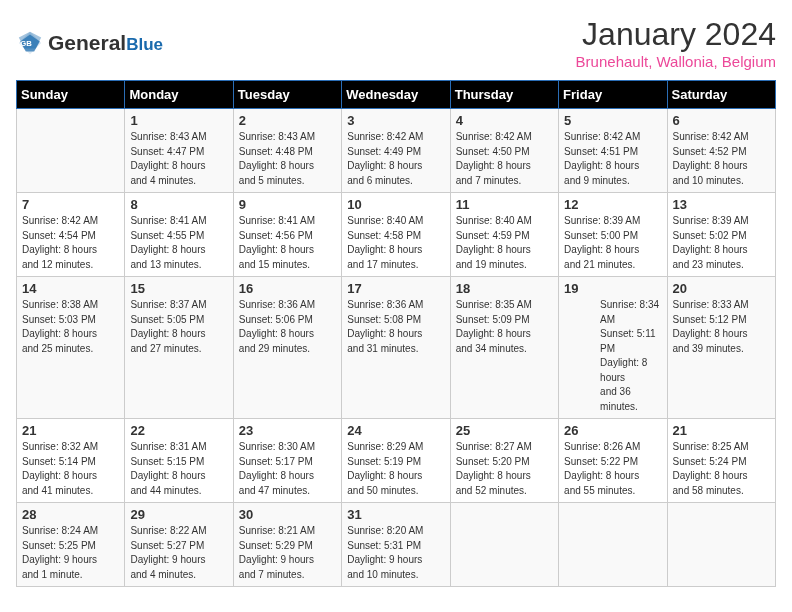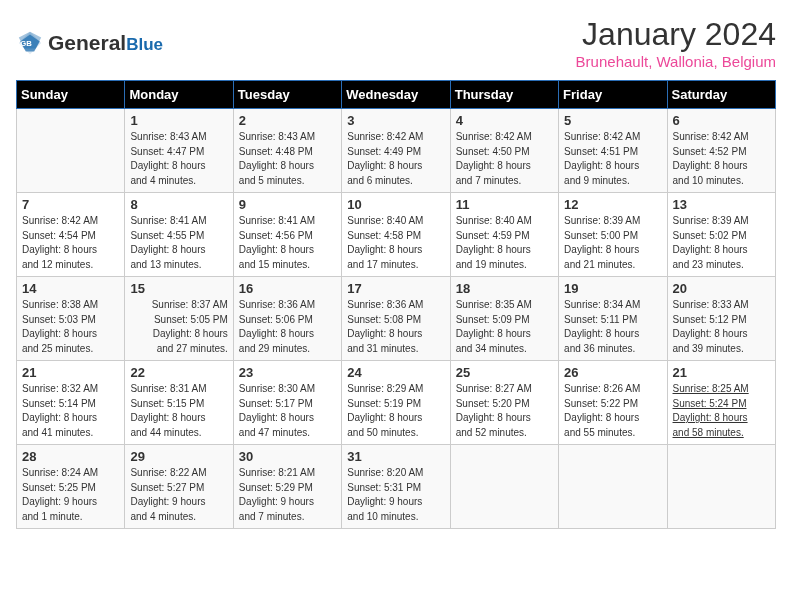--- a/index.html
+++ b/index.html
@@ -213,21 +213,21 @@
       <tr>
         <td>
           <span class="day-number">14</span>
           <div class="day-info" style="white-space: pre-line;">Sunrise: 8:38 AM
 Sunset: 5:03 PM
 Daylight: 8 hours
 and 25 minutes.</div>
         </td>
         <td>
           <span class="day-number">15</span>
-          <div class="day-info" style="white-space: pre-line; text-align: right;">Sunrise: 8:37 AM
+          <div class="day-info" style="white-space: pre-line;">Sunrise: 8:37 AM
 Sunset: 5:05 PM
 Daylight: 8 hours
 and 27 minutes.</div>
         </td>
         <td>
           <span class="day-number">16</span>
           <div class="day-info" style="white-space: pre-line;">Sunrise: 8:36 AM
 Sunset: 5:06 PM
 Daylight: 8 hours
 and 29 minutes.</div>
@@ -241,21 +241,21 @@
         </td>
         <td>
           <span class="day-number">18</span>
           <div class="day-info" style="white-space: pre-line;">Sunrise: 8:35 AM
 Sunset: 5:09 PM
 Daylight: 8 hours
 and 34 minutes.</div>
         </td>
         <td>
           <span class="day-number">19</span>
-          <div class="day-info" style="white-space: pre-line;">Sunrise: 8:34 AM
+          <div class="day-info" style="white-space: pre-line; margin-left: 36px;">Sunrise: 8:34 AM
 Sunset: 5:11 PM
 Daylight: 8 hours
 and 36 minutes.</div>
         </td>
         <td>
           <span class="day-number">20</span>
           <div class="day-info" style="white-space: pre-line;">Sunrise: 8:33 AM
 Sunset: 5:12 PM
 Daylight: 8 hours
 and 39 minutes.</div>
@@ -299,21 +299,21 @@
         </td>
         <td>
           <span class="day-number">26</span>
           <div class="day-info" style="white-space: pre-line;">Sunrise: 8:26 AM
 Sunset: 5:22 PM
 Daylight: 8 hours
 and 55 minutes.</div>
         </td>
         <td>
           <span class="day-number">21</span>
-          <div class="day-info" style="white-space: pre-line; text-decoration: underline;">Sunrise: 8:25 AM
+          <div class="day-info" style="white-space: pre-line;">Sunrise: 8:25 AM
 Sunset: 5:24 PM
 Daylight: 8 hours
 and 58 minutes.</div>
         </td>
       </tr>
       <tr>
         <td>
           <span class="day-number">28</span>
           <div class="day-info" style="white-space: pre-line;">Sunrise: 8:24 AM
 Sunset: 5:25 PM

